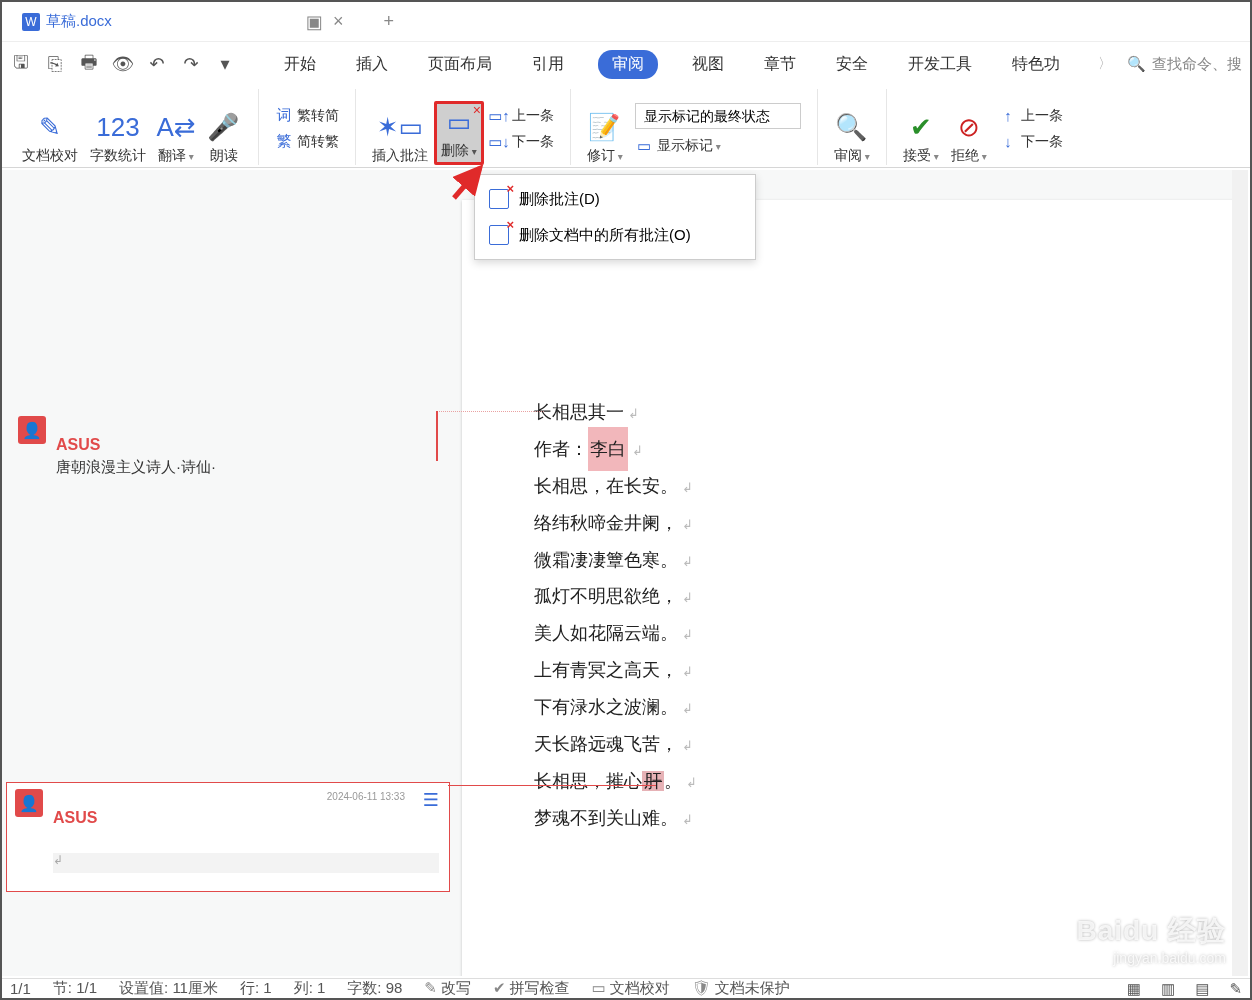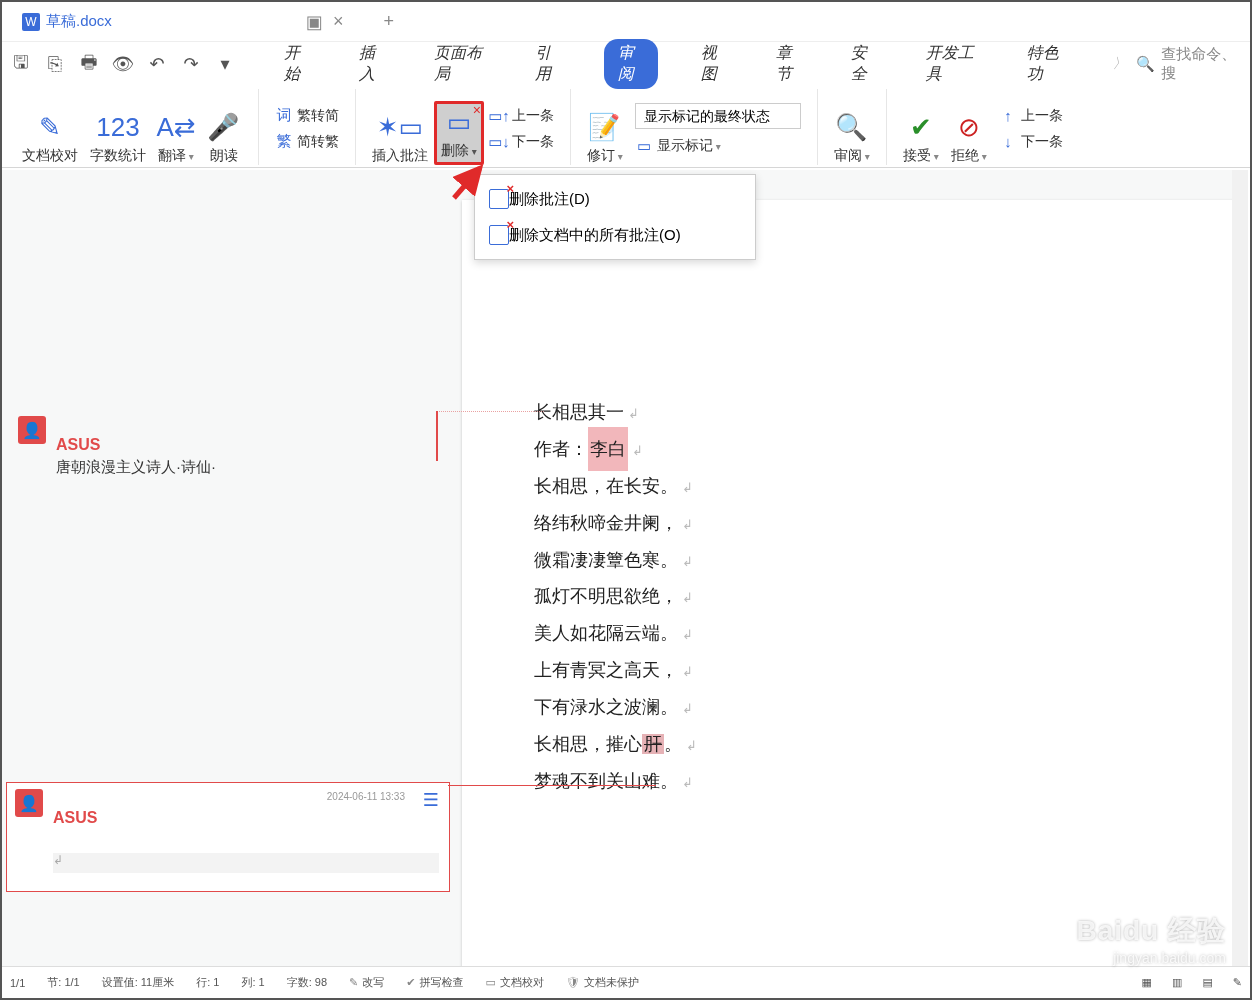--- a/index.html
+++ b/index.html
@@ -9,41 +9,41 @@
   .titlebar { height: 40px; display: flex; align-items: center; background: #fff; border-bottom: 1px solid #eee; padding: 0 6px; }
   .tab { display: flex; align-items: center; gap: 6px; padding: 8px 14px; font-size: 15px; color: #3a6cd8; }
   .doc-icon { width: 18px; height: 18px; background: #3a6cd8; color: #fff; display: flex; align-items: center; justify-content: center; font-size: 12px; border-radius: 2px; }
   .tab-controls { display: flex; gap: 10px; margin-left: 180px; font-size: 18px; color: #888; }
   .tab-close-icon, .tab-new-icon, .tab-restore-icon { cursor: pointer; }
 
   
   .menubar { height: 44px; display: flex; align-items: center; padding: 0 8px; gap: 6px; font-size: 16px; color: #333; }
   .qat { display: flex; gap: 12px; align-items: center; margin-right: 24px; }
   .qat-icon { width: 22px; height: 22px; display: flex; align-items: center; justify-content: center; color: #555; font-size: 18px; }
-  .menu-tabs { display: flex; gap: 37px; align-items: center; margin-left: 12px; font-style: italic; }
+  .menu-tabs { display: flex; gap: 28px; align-items: center; margin-left: 12px; }
   .menu-tab { padding: 6px 6px; cursor: pointer; }
   .menu-tab.active { background: #3a6cd8; color: #fff; border-radius: 14px; padding: 4px 14px; }
   .search-area { margin-left: auto; display: flex; align-items: center; gap: 6px; color: #888; font-size: 15px; }
 
   
   .ribbon { height: 82px; display: flex; align-items: center; padding: 2px 4px; border-bottom: 1px solid #d6d6d6; background: #fff; gap: 0; font-size: 14px; color: #333; }
   .rgroup { display: flex; align-items: flex-end; padding: 0 10px; height: 76px; border-right: 1px solid #e6e6e6; }
   .rcol { display: flex; flex-direction: column; align-items: center; justify-content: flex-end; gap: 2px; padding: 0 6px; cursor: pointer; }
   .ricon { width: 36px; height: 34px; display: flex; align-items: center; justify-content: center; font-size: 26px; color: #3a6cd8; }
   .rlabel { font-size: 14px; color: #333; white-space: nowrap; }
   .rstacked { display: flex; flex-direction: column; gap: 8px; justify-content: center; height: 72px; padding: 0 6px; }
   .rline { display: flex; align-items: center; gap: 4px; font-size: 14px; cursor: pointer; white-space: nowrap; }
   .smicon { width: 18px; height: 18px; display: flex; align-items: center; justify-content: center; color: #3a6cd8; font-size: 15px; }
   .delete-btn { border: 3px solid #e02a2a; background: #cfcfcf; padding: 2px 4px; border-radius: 2px; }
   .delete-btn .rlabel::after { content: " ▾"; font-size: 10px; color: #555;}
   .tracking-select { border: 1px solid #ccc; padding: 4px 30px 4px 8px; font-size: 14px; background: #fff; appearance: none; position: relative; }
 
   
   .dropdown { position: absolute; top: 172px; left: 472px; width: 282px; background: #fff; border: 1px solid #ccc; box-shadow: 0 3px 8px rgba(0,0,0,0.15); z-index: 10; padding: 6px 0; }
-  .dd-item { display: flex; align-items: center; padding: 8px 14px; font-size: 15px; cursor: pointer; }
+  .dd-item { display: flex; align-items: center; gap: 10px; padding: 8px 14px; font-size: 15px; cursor: pointer; }
   .dd-icon { width: 20px; height: 20px; color: #3a6cd8; position: relative; border: 1.5px solid #3a6cd8; border-radius: 2px; }
   .dd-icon::after { content: "×"; position: absolute; top: -9px; right: -6px; color: #e02a2a; font-size: 13px; font-weight: bold; }
 
   
   .red-arrow { position: absolute; top: 160px; left: 448px; z-index: 20; }
 
   
   .canvas { position: absolute; top: 168px; left: 0; right: 18px; bottom: 22px; background: #f7f8f8; overflow: hidden; }
   .page-paper { position: absolute; top: 30px; left: 460px; width: 780px; height: 940px; background: #fff; box-shadow: 0 1px 3px rgba(0,0,0,0.2); }
   .doc-text { position: absolute; top: 194px; left: 72px; font-size: 18px; line-height: 2.05; color: #222; }
@@ -65,21 +65,21 @@
 
   
   .leader1 { position: absolute; top: 241px; left: 434px; width: 108px; border-top: 1.5px dotted #e9a2a2; }
   .leader-vert { position: absolute; top: 241px; left: 434px; height: 50px; border-left: 2px solid #e14a4a; }
   .leader2 { position: absolute; top: 615px; left: 446px; width: 208px; border-top: 1px solid #e14a4a; }
 
   
   .vscroll { position: absolute; top: 168px; right: 2px; bottom: 22px; width: 16px; background: #f1f1f1; }
 
   
-  .statusbar { position: absolute; bottom: 0; left: 0; right: 0; height: 32px; background: #fff; border-top: 1px solid #ddd; display: flex; align-items: center; font-size: 11px; color: #555; padding: 0 8px; gap: 22px; }
+  .statusbar { position: absolute; bottom: 0; left: 0; right: 0; height: 20px; background: #fff; border-top: 1px solid #ddd; display: flex; align-items: center; font-size: 15px; color: #555; padding: 0 8px; gap: 22px; }
   .st-right { margin-left: auto; display: flex; gap: 20px; align-items: center; }
   .st-icon { color: #888; margin-right: 4px; }
 
   
   .watermark { position: absolute; right: 24px; bottom: 32px; color: rgba(255,255,255,0.8); text-align: right; font-size: 14px; z-index: 50; text-shadow: 0 0 3px rgba(0,0,0,0.3);}
   .watermark .big { font-size: 28px; font-weight: bold; letter-spacing: 1px; display:flex; align-items:baseline; gap:4px;}
 
   .arrow-after::after { content: " ▾"; font-size: 10px; color: #888; }
   .more-chev { color: #aaa; padding: 0 4px; font-size: 14px; }
 </style>
@@ -231,20 +231,21 @@
     <div class="doc-text">
       <div class="line"><span>长相思其一</span><span class="cj-mark">↲</span></div>
       <div class="line"><span>作者：</span><span class="hl">李白</span><span class="cj-mark">↲</span></div>
       <div class="line"><span>长相思，在长安。</span><span class="cj-mark">↲</span></div>
       <div class="line"><span>络纬秋啼金井阑，</span><span class="cj-mark">↲</span></div>
       <div class="line"><span>微霜凄凄簟色寒。</span><span class="cj-mark">↲</span></div>
       <div class="line"><span>孤灯不明思欲绝，</span><span class="cj-mark">↲</span></div>
       <div class="line"><span>美人如花隔云端。</span><span class="cj-mark">↲</span></div>
       <div class="line"><span>上有青冥之高天，</span><span class="cj-mark">↲</span></div>
       <div class="line"><span>下有渌水之波澜。</span><span class="cj-mark">↲</span></div>
+      <div class="line"><span>天长路远魂飞苦，</span><span class="cj-mark">↲</span></div>
       <div class="line"><span>长相思，摧心</span><span class="strike-hl">肝</span><span>。</span><span class="cj-mark">↲</span></div>
       <div class="line"><span>梦魂不到关山难。</span><span class="cj-mark">↲</span></div>
     </div>
   </div>
 
   <div class="comment1">
     <div class="avatar">👤</div>
     <div class="cm-author">ASUS</div>
     <div class="cm-body">唐朝浪漫主义诗人·诗仙·</div>
   </div>

